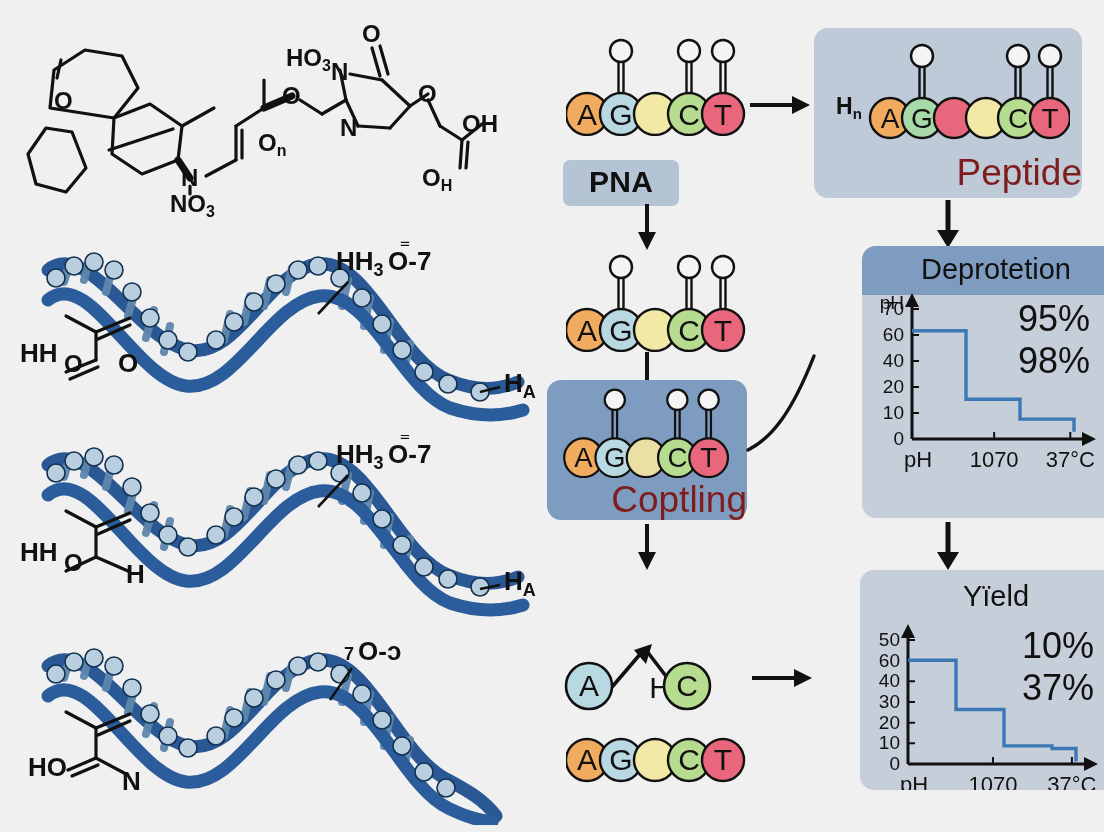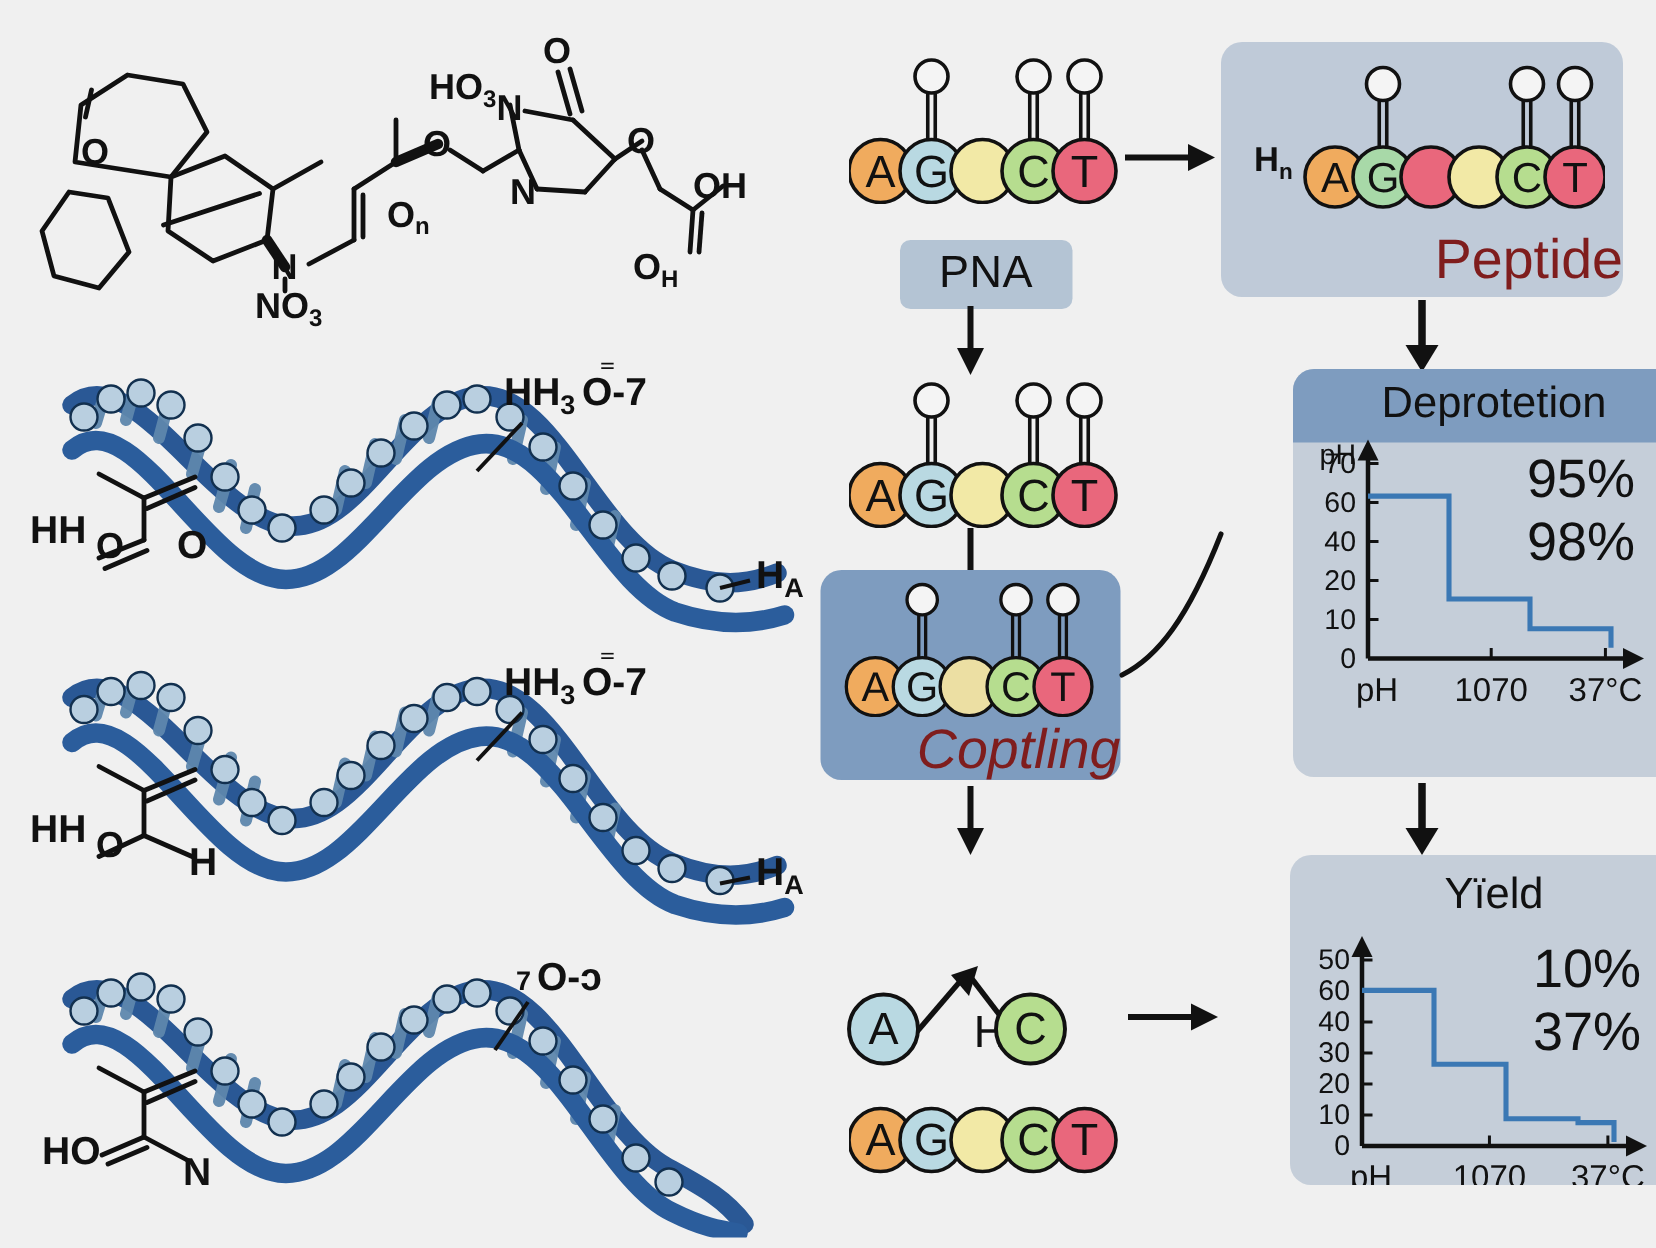--- a/index.html
+++ b/index.html
@@ -373,21 +373,21 @@
     </svg>
   </div>
 
   <div class="abs" style="left:750px; top:92px;">
     <svg width="60" height="26" viewBox="0 0 60 26">
       <line x1="0" y1="13" x2="42" y2="13" stroke="#111" stroke-width="4"></line>
       <polygon points="42,4 60,13 42,22" fill="#111"></polygon>
     </svg>
   </div>
 
-  <div class="abs pna-badge" style="left:600px; top:160px;">PNA</div>
+  <div class="abs pna-badge" style="left:563px; top:160px;font-weight:bold;">PNA</div>
 
   <div class="abs" style="left:634px; top:204px;">
     <svg width="26" height="46" viewBox="0 0 26 46">
       <line x1="13" y1="0" x2="13" y2="30" stroke="#111" stroke-width="4"></line>
       <polygon points="4,28 22,28 13,46" fill="#111"></polygon>
     </svg>
   </div>
 
   <div class="abs" style="left:566px; top:252px; width:180px; height:100px;">
     <svg width="180" height="100" viewBox="0 0 180 100">
@@ -439,21 +439,21 @@
             <circle cx="55" cy="78" r="21" fill="#b9d9e2" stroke="#111" stroke-width="2.4"></circle>
             <text x="55" y="88.5" text-anchor="middle" font-size="30" font-family="Liberation Sans, sans-serif" fill="#111">G</text>
             <circle cx="89" cy="78" r="21" fill="#ecdfa3" stroke="#111" stroke-width="2.4"></circle>
             <circle cx="123" cy="78" r="21" fill="#b6dd8f" stroke="#111" stroke-width="2.4"></circle>
             <text x="123" y="88.5" text-anchor="middle" font-size="30" font-family="Liberation Sans, sans-serif" fill="#111">C</text>
             <circle cx="157" cy="78" r="21" fill="#e9677c" stroke="#111" stroke-width="2.4"></circle>
             <text x="157" y="88.5" text-anchor="middle" font-size="30" font-family="Liberation Sans, sans-serif" fill="#111">T</text>
           </g>
       </svg>
     </div>
-    <div class="abs panel-label" style="left:0; top:101px; width:200px;font-style:italic;">Coptling</div>
+    <div class="abs panel-label" style="left:0; top:101px; width:200px;">Coptling</div>
   </div>
 
   <div class="abs" style="left:740px; top:320px;">
     <svg width="100" height="140" viewBox="0 0 100 140">
       <path d="M8 130 C32 118 52 92 74 36" fill="none" stroke="#111" stroke-width="3.4" stroke-linecap="round"></path>
     </svg>
   </div>
 
   <div class="abs" style="left:634px; top:524px;">
     <svg width="26" height="46" viewBox="0 0 26 46">

